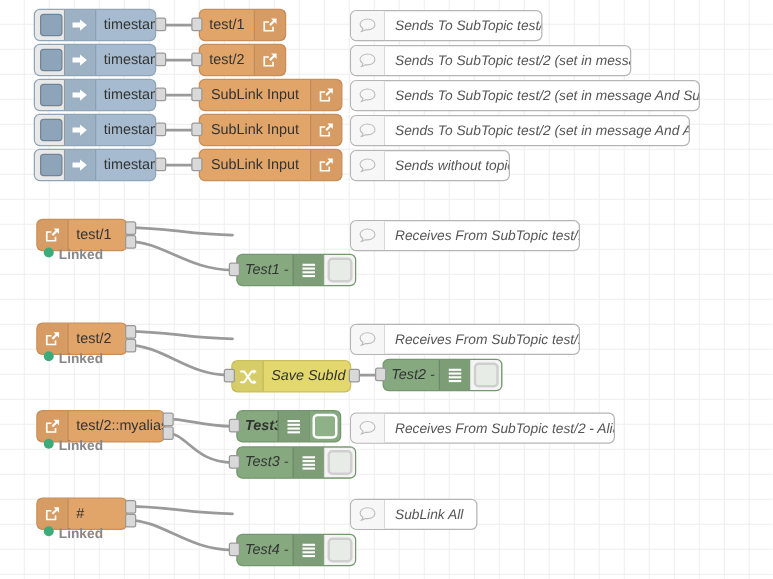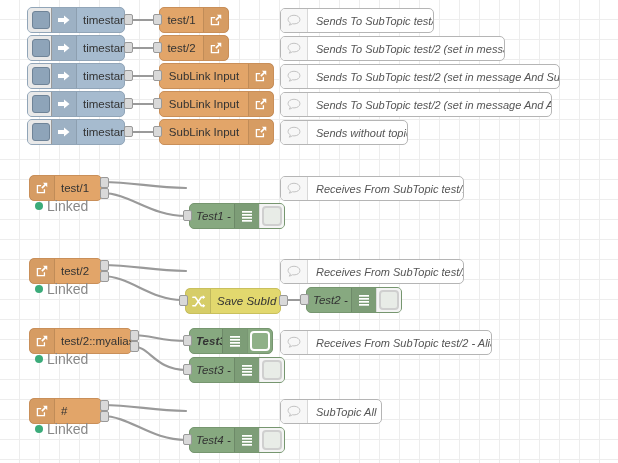--- a/index.html
+++ b/index.html
@@ -88,22 +88,22 @@
   }
 
   
   .port{
     position:absolute;width:9px;height:11px;
     background:#d9d9d9;border:1px solid #999;border-radius:2px;
     box-sizing:border-box;
   }
   
   .status{
-    position:absolute;display:flex;align-items:center;
-    font-size:14px;color:#888;white-space:nowrap;
+    position:absolute;display:flex;
+    font-size:11px;color:#888;white-space:nowrap;font-weight:bold;
   }
   .status-dot{
     width:8px;height:8px;border-radius:50%;
     background:#3bab7a;margin-right:4px;display:inline-block;
   }
   svg.icn{display:block;}
 </style>
 </head>
 <body>
 
@@ -497,16 +497,16 @@
     </div>
     <div class="lbl">Receives From SubTopic test/2 - Alias</div>
   </div>
 
   <div class="node n-comment" style="left:280px;top:399px;width:102px;">
     <div class="cmt-ico">
       <svg class="icn" width="14" height="13" viewBox="0 0 16 14">
           <path d="M8 1C4.2 1 1.2 3.1 1.2 5.8c0 1.6 1 3 2.6 3.9-.1.8-.6 1.9-1.3 2.6 1.4-.2 2.8-.9 3.7-1.6.6.1 1.2.2 1.8.2 3.8 0 6.8-2.1 6.8-4.8C14.8 3.1 11.8 1 8 1z" fill="none" stroke="#bbb" stroke-width="1"></path>
         </svg>
     </div>
-    <div class="lbl">SubTopic All</div>
+    <div class="lbl">SubLink All</div>
   </div>
 
 </div>
 
 </body></html>

